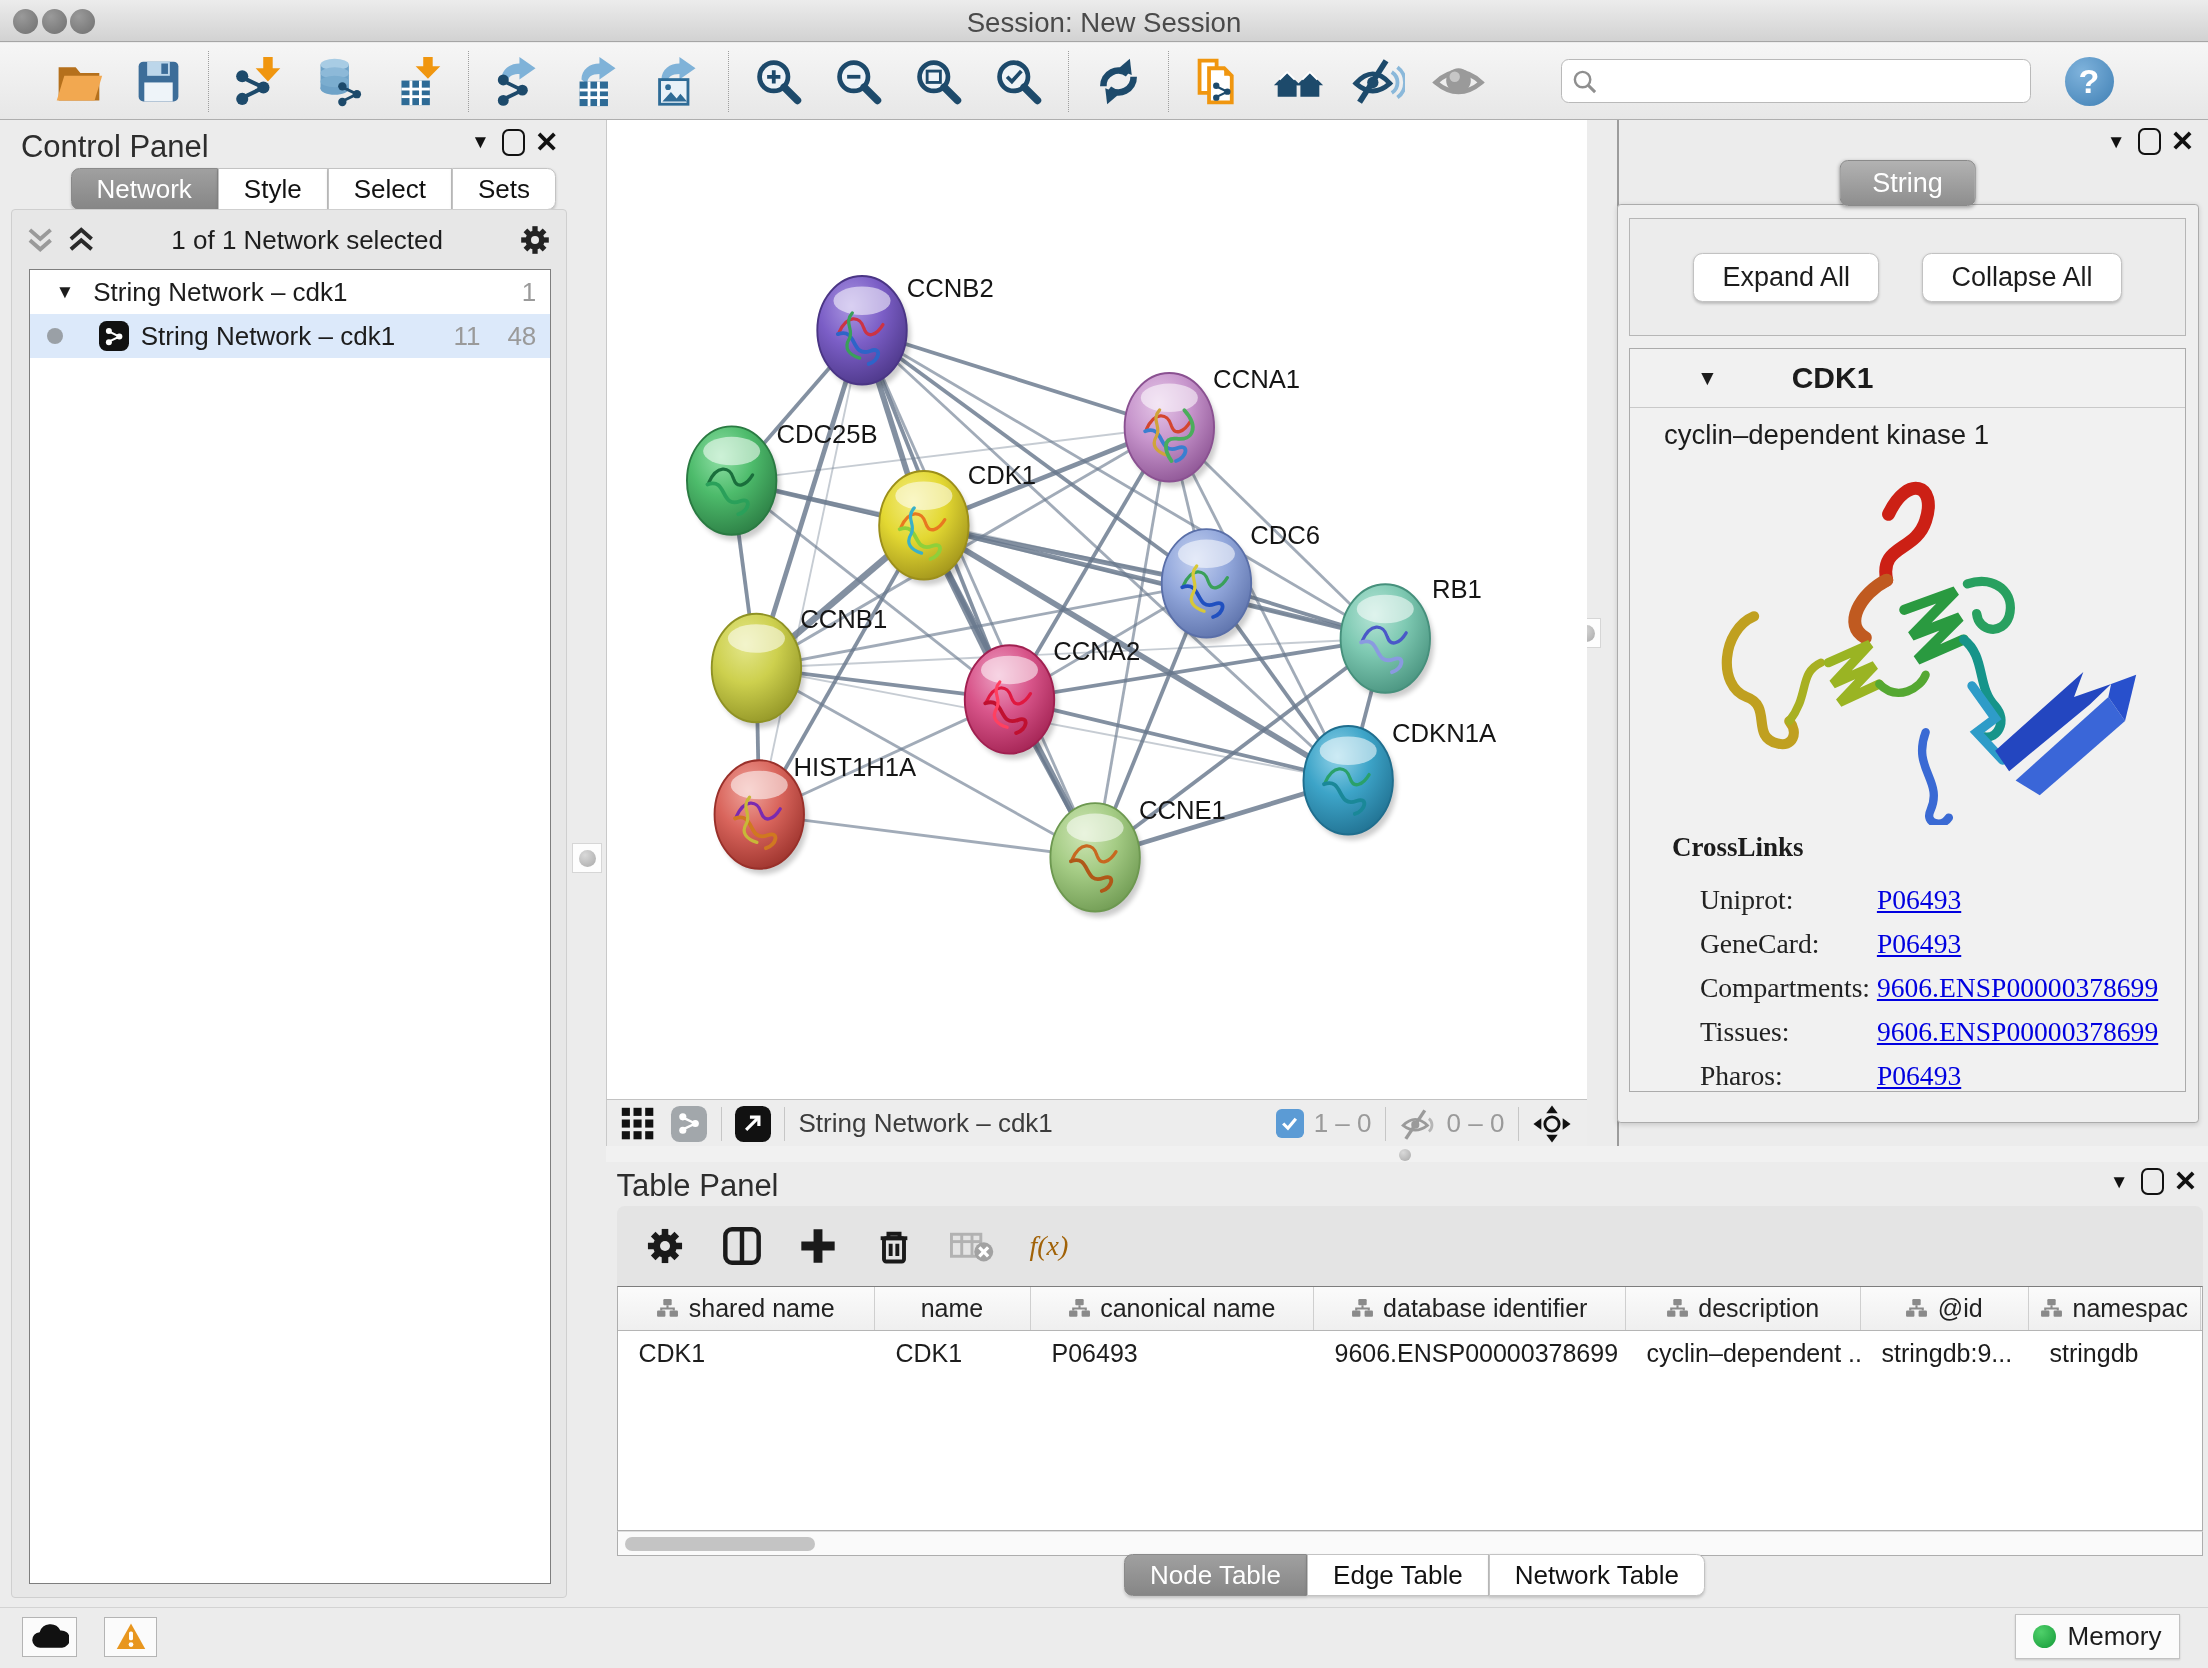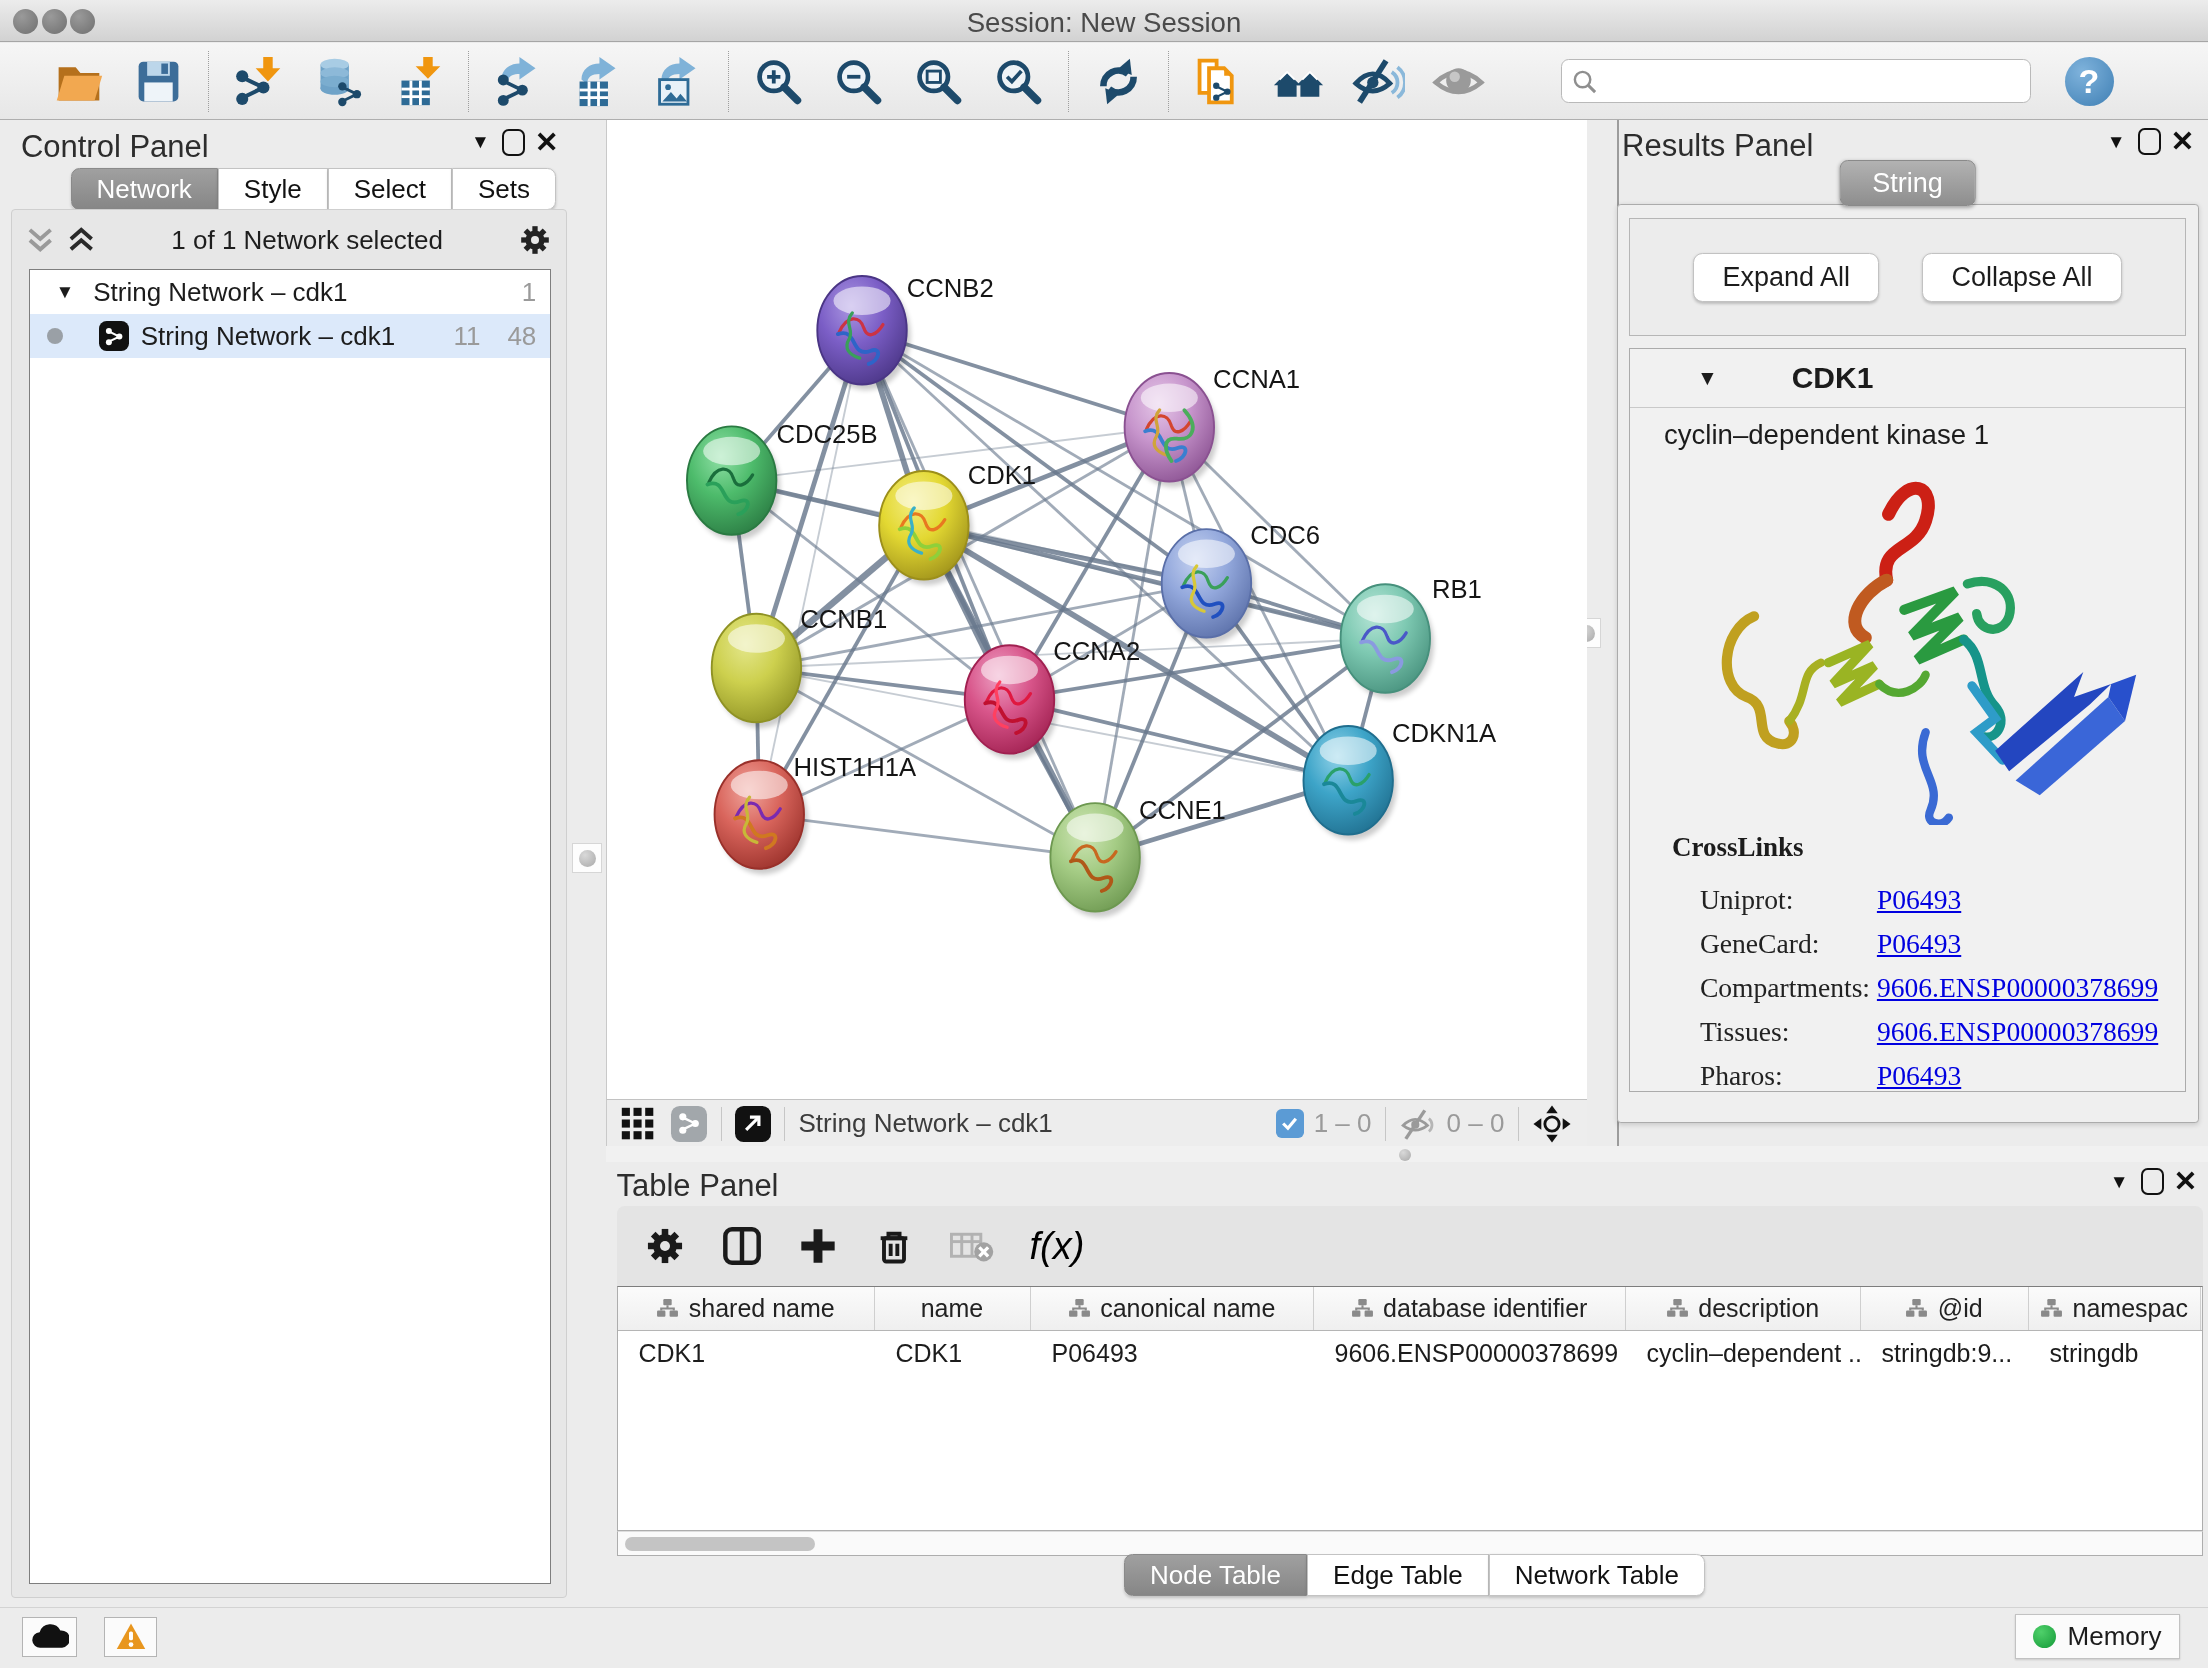--- a/index.html
+++ b/index.html
@@ -117,21 +117,21 @@
   .xl-label { width:177px; color:#222; }
   .xl-value { color:#0000e0; text-decoration:underline; cursor:pointer; }
 
   
   #table-panel { position:absolute; left:606px; top:1162px; width:1603px; height:445px; }
   #tp-header { position:absolute; left:10.5px; top:7.6px; right:0; height:32px; display:flex; align-items:center; }
   #tp-controls { position:absolute; right:7.6px; top:5.7px; display:flex; align-items:center; }
   #tp-toolbar { position:absolute; left:10.5px; top:44px; right:5.7px; height:80px;
     background:#e4e4e4; border-radius:7.6px 7.6px 0 0; display:flex; align-items:center; gap:36px; padding-left:27px; }
   .tp-ico { display:inline-flex; align-items:center; justify-content:center; cursor:pointer; }
-  #tp-fx { font-family:Liberation Sans, sans-serif; font-style:italic; font-size:38px; color:#000000; cursor:pointer; }
+  #tp-fx { font-family:Liberation Serif, serif; font-style:italic; font-size:28px; color:#a16207; cursor:pointer; }
   #tp-table { position:absolute; left:10.5px; top:124px; right:5.7px; height:245px; background:#fff;
     border:1px solid #adadad; border-top:1.9px solid #7d7d7d; overflow:hidden; }
   #tp-headrow { display:flex; height:44px; background:linear-gradient(#fbfbfb,#efefef);
     border-bottom:1px solid #b5b5b5; }
   .th-cell { display:flex; align-items:center; justify-content:center; gap:9.5px; font-size:25px;
     color:#222; border-right:1px solid #cfcfcf; overflow:hidden; white-space:nowrap; flex:none; cursor:pointer; }
   .tr-row { display:flex; height:44px; }
   .td-cell { display:flex; align-items:center; padding-left:21px; font-size:25px; overflow:hidden;
     white-space:nowrap; flex:none; }
   #tp-scroll { position:absolute; left:10.5px; top:369px; right:5.7px; height:25px; background:#fafafa;
@@ -716,23 +716,20 @@
           </g>
         </svg>
     </span>
   </div>
 
   <div id="h-splitter">
       <span class="dot"></span>
     </div>
 
   <div id="results-panel">
-    <div id="rp-header">
-      <span class="panel-title">Results Panel</span>
-    </div>
     <div id="rp-controls">
       <span class="winctl" style="font-size:19px">▼</span>
       <span class="winctl float-box"></span>
       <span class="winctl close">✕</span>
     </div>
     <div id="rp-tab">String</div>
     <div id="rp-card">
       <div id="rp-btncard">
         <div class="rp-btn" style="left:63px">Expand All</div>
         <div class="rp-btn" style="right:63px">Collapse All</div>

